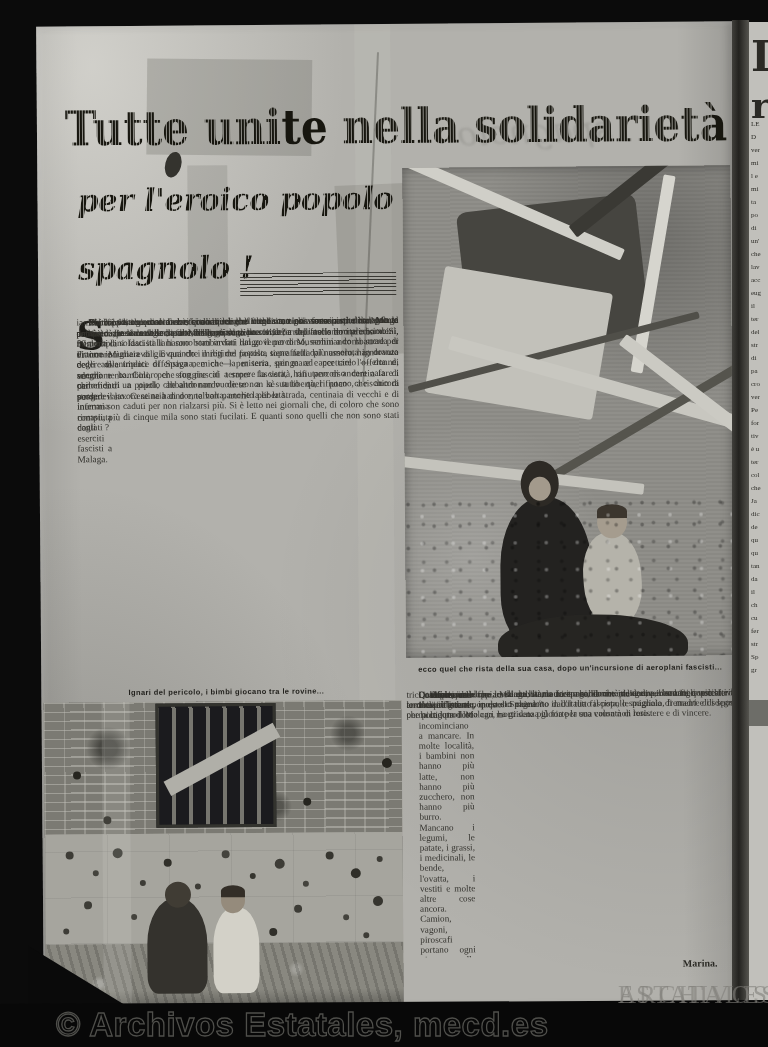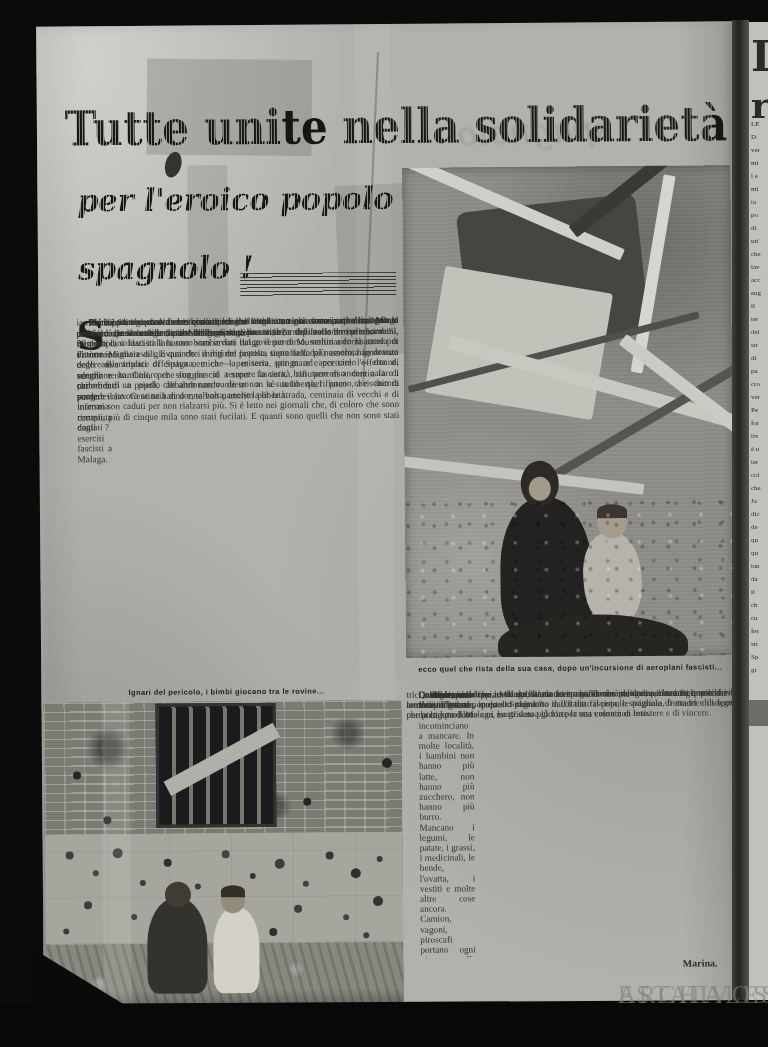--- a/index.html
+++ b/index.html
@@ -288,18 +288,19 @@
 fer
 str
 Sp
 gr</div>
     <div class="np-band"></div>
   </div>
 
   <div class="wedge"></div>
   <div class="bottom-band"></div>
 
+  <div class="wm-outline">© Archivos Estatales, mecd.es</div>
   <div class="wm-block">
     <div>ARCHIVOS</div>
     <div>ESTATALES</div>
   </div>
 
 </div>
 
 </body></html>

